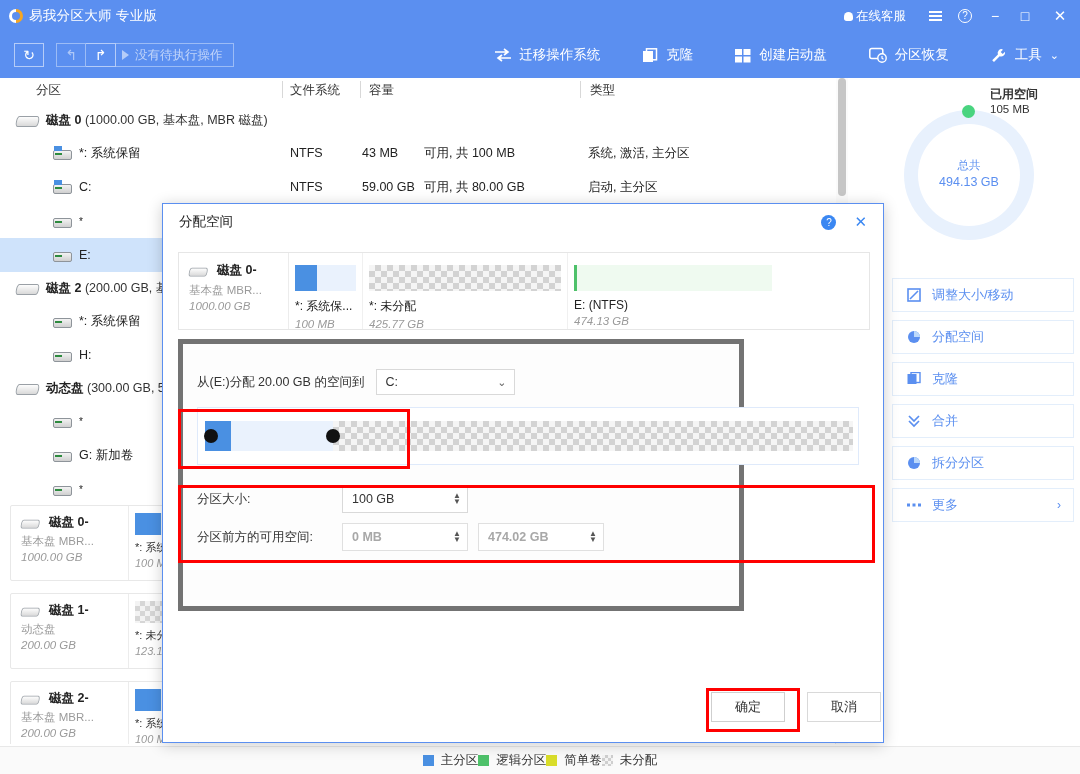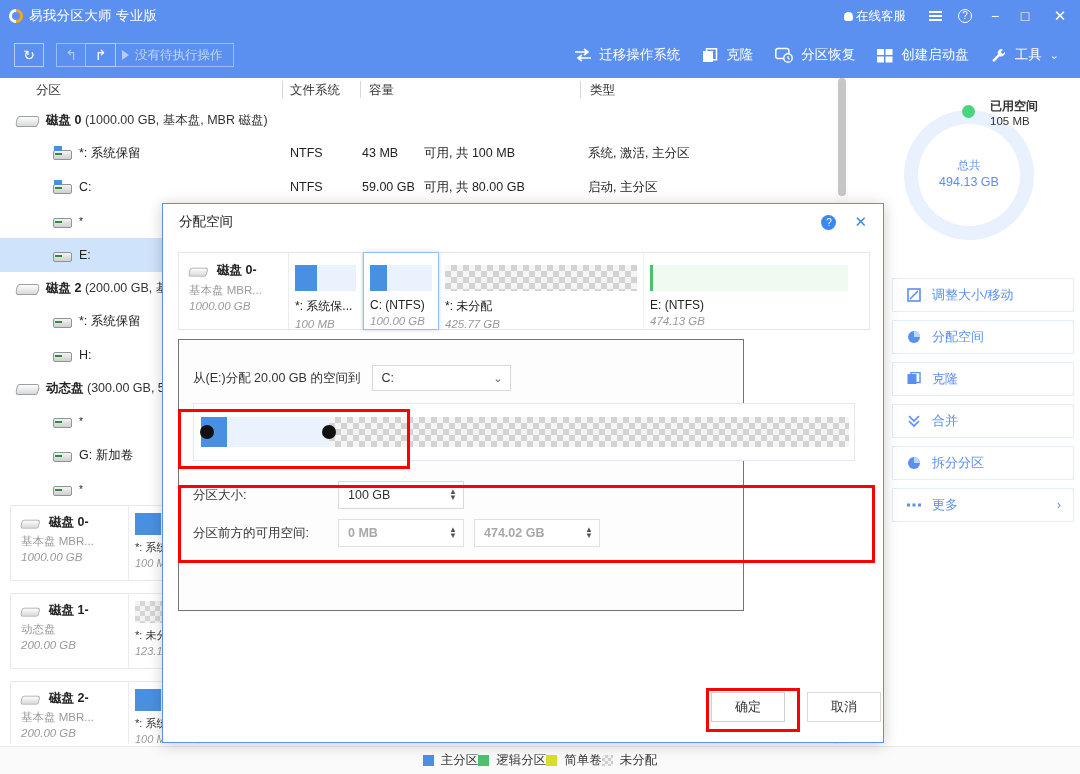--- a/index.html
+++ b/index.html
@@ -58,21 +58,21 @@
   .tb-btn.sep-left { border-left: none; }
   .tb-group { display: flex; margin-left: 12px; }
   .tb-btn.dim { color: rgba(255,255,255,.5); border-color: rgba(255,255,255,.4); }
   .tb-pending {
     height: 24px; border: 1px solid rgba(255,255,255,.4); border-left: none;
     display: flex; align-items: center; padding: 0 10px 0 6px;
     color: rgba(255,255,255,.62); font-size: 12.5px;
   }
   .tri { width:0;height:0;border-left:7px solid rgba(255,255,255,.55);
       border-top:5px solid transparent;border-bottom:5px solid transparent; margin-right:6px; }
-  .tb-right { margin-left: auto; display: flex; align-items: center; margin-right: 10px; }
+  .tb-right { margin-left: auto; display: flex; align-items: center; margin-right: 10px; gap: 20px; }
   .tb-action { display: flex; align-items: center; color: #ffffff; font-size: 13.5px; padding: 0 11px; height: 46px; }
   .tb-action .gl { margin-right: 7px; display:flex; align-items:center; }
 
   
   .list-head {
     position: absolute; left: 0; top: 78px; width: 848px; height: 28px;
     border-bottom: 1px solid #e6e6e6; background: #fff;
   }
   .col { position: absolute; top: 4px; color: #333; font-size: 12.5px; }
   .colsep { position: absolute; top: 3px; width: 1px; height: 17px; background: #d8d8d8; }
@@ -116,21 +116,21 @@
     content:""; position:absolute; left:14px; top:14px; width:102px; height:102px;
     border-radius:50%; background:#ffffff;
   }
   .donut-dot {
     position: absolute; left: 76px; top: 27px; width: 13px; height: 13px; border-radius: 50%;
     background: #49d47f; z-index: 3;
   }
   .donut-center { position: absolute; left: 18px; top: 80px; width: 130px; text-align: center; z-index: 4; }
   .donut-center .t1 { font-size: 11.5px; color: #5b8ff0; }
   .donut-center .t2 { font-size: 12.5px; color: #5b8ff0; margin-top: 2px; }
-  .usedlabel { position: absolute; left: 104px; top: 20px; text-align: left; }
+  .usedlabel { position: absolute; left: 104px; top: 8px; text-align: left; }
   .usedlabel .u1 { font-size: 12px; color: #333; font-weight: bold; }
   .usedlabel .u2 { font-size: 11.5px; color: #333; }
 
   .opbtn {
     height: 34px; margin: 0 6px 8px 6px; border: 1px solid #e3eefb; background: #fff;
     display: flex; align-items: center; padding-left: 13px; color: #5b8ff0; font-size: 13px;
   }
   .opbtn .oi { width: 16px; margin-right: 10px; display: flex; align-items: center; justify-content: center; }
   .opbtn .chev { margin-left: auto; margin-right: 12px; color: #5b8ff0; font-size: 12px; }
 
@@ -203,21 +203,21 @@
   .mbar.unalloc { background-image:
       linear-gradient(45deg,#d3d3d3 25%,transparent 25%,transparent 75%,#d3d3d3 75%),
       linear-gradient(45deg,#d3d3d3 25%,transparent 25%,transparent 75%,#d3d3d3 75%);
     background-size: 12px 12px; background-position: 0 0, 6px 6px; background-color:#f5f5f5; }
   .mbar.green { background: #effaf0; }
   .mbar.green .fill { width: 3px; background: #4ec16a; }
   .mpart .ml { font-size: 12px; color: #222; margin-top: 7px; white-space: nowrap; }
   .mpart .ms { font-size: 11.5px; color: #9a9a9a; font-style: italic; margin-top: 3px; white-space: nowrap; }
 
   .panel2 { position: absolute; left: 15px; top: 135px; width: 566px; height: 272px;
-            border: 1px solid #737373; background: #fdfdfd; }
+            border: 5px solid #737373; background: #fdfdfd; }
   .fromrow { position: absolute; left: 14px; top: 25px; display: flex; align-items: center; }
   .fromrow .txt { font-size: 12.5px; color: #333; }
   .fromrow .txt .num { color: #333; }
   .selbox {
     margin-left: 12px; width: 139px; height: 26px; border: 1px solid #d9d9d9; background: #fff;
     display: flex; align-items: center; padding: 0 8px; font-size: 12.5px; color: #333;
   }
   .selbox .cv { margin-left: auto; color: #666; font-size: 11px; }
 
   .sliderbox {
@@ -311,38 +311,38 @@
         <span class="gl">
           <svg width="17" height="15" viewBox="0 0 17 15">
               <rect x="1" y="3" width="10" height="11" fill="#fff"></rect>
               <rect x="4.5" y="0.8" width="10" height="11" fill="none" stroke="#fff" stroke-width="1.5"></rect>
             </svg>
         </span>
         <span>克隆</span>
       </div>
       <div class="tb-action">
         <span class="gl">
-          <svg width="19" height="16" viewBox="0 0 19 16">
-              <rect x="0.8" y="1.5" width="13" height="10" rx="2" fill="none" stroke="#fff" stroke-width="1.5"></rect>
-              <circle cx="13" cy="11" r="4.2" fill="#5b8ff0" stroke="#fff" stroke-width="1.4"></circle>
-              <path d="M13 9v2.2l1.5 1" stroke="#fff" stroke-width="1.2" fill="none"></path>
-            </svg>
-        </span>
-        <span>分区恢复</span>
-      </div>
-      <div class="tb-action">
-        <span class="gl">
           <svg width="17" height="15" viewBox="0 0 17 15">
               <rect x="0" y="1" width="7" height="6" fill="#fff"></rect>
               <rect x="8.5" y="1" width="7" height="6" fill="#fff"></rect>
               <rect x="0" y="8.5" width="7" height="6" fill="#fff"></rect>
               <rect x="8.5" y="8.5" width="7" height="6" fill="#fff"></rect>
             </svg>
         </span>
         <span>创建启动盘</span>
+      </div>
+      <div class="tb-action">
+        <span class="gl">
+          <svg width="19" height="16" viewBox="0 0 19 16">
+              <rect x="0.8" y="1.5" width="13" height="10" rx="2" fill="none" stroke="#fff" stroke-width="1.5"></rect>
+              <circle cx="13" cy="11" r="4.2" fill="#5b8ff0" stroke="#fff" stroke-width="1.4"></circle>
+              <path d="M13 9v2.2l1.5 1" stroke="#fff" stroke-width="1.2" fill="none"></path>
+            </svg>
+        </span>
+        <span>分区恢复</span>
       </div>
       <div class="tb-action">
         <span class="gl">
           <svg width="17" height="15" viewBox="0 0 17 15">
               <path d="M11.5 1.2a4 4 0 0 0-4.6 5.3L1.2 12.2l1.8 1.8 5.7-5.7a4 4 0 0 0 5.3-4.6l-2.3 2.3-2-2 2-2z" fill="#fff"></path>
             </svg>
         </span>
         <span>工具</span>
         <span style="margin-left:8px;font-size:11px;">⌄</span>
       </div>
@@ -606,27 +606,20 @@
           </div>
         <div class="m2">基本盘 MBR...</div>
         <div class="m3">1000.00 GB</div>
       </div>
       <div class="mpart" style="width:74px;">
         <div class="mbar">
             <div class="fill" style="width:22px"></div>
           </div>
         <div class="ml">*: 系统保...</div>
         <div class="ms">100 MB</div>
-      </div>
-      <div class="mpart active" style="width:76px;">
-        <div class="mbar">
-            <div class="fill" style="width:17px"></div>
-          </div>
-        <div class="ml">C: (NTFS)</div>
-        <div class="ms">100.00 GB</div>
       </div>
       <div class="mpart" style="width:205px;">
         <div class="mbar unalloc"></div>
         <div class="ml">*: 未分配</div>
         <div class="ms">425.77 GB</div>
       </div>
       <div class="mpart" style="width:210px;border-right:none;">
         <div class="mbar green">
             <div class="fill"></div>
           </div>

